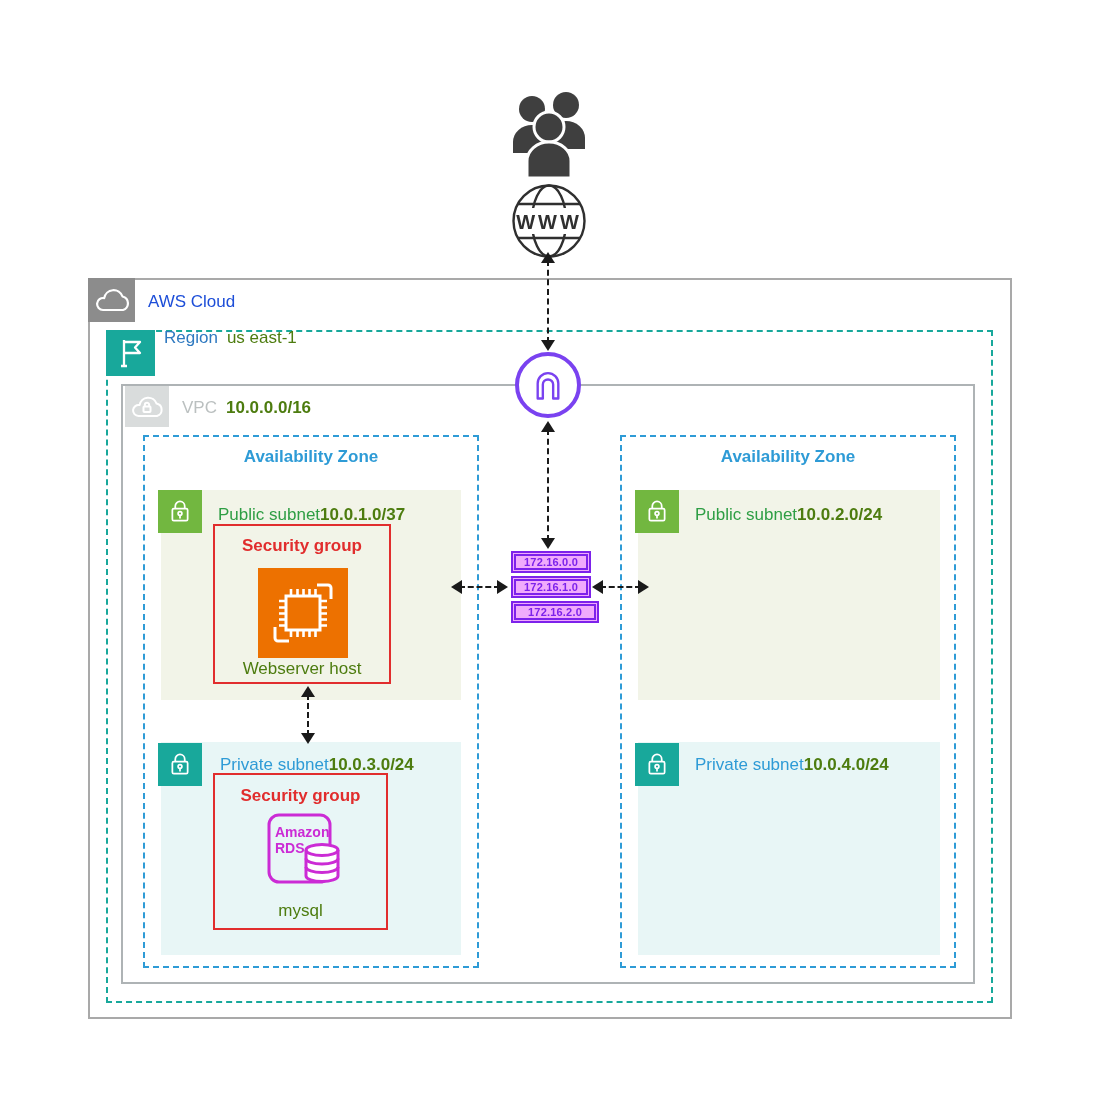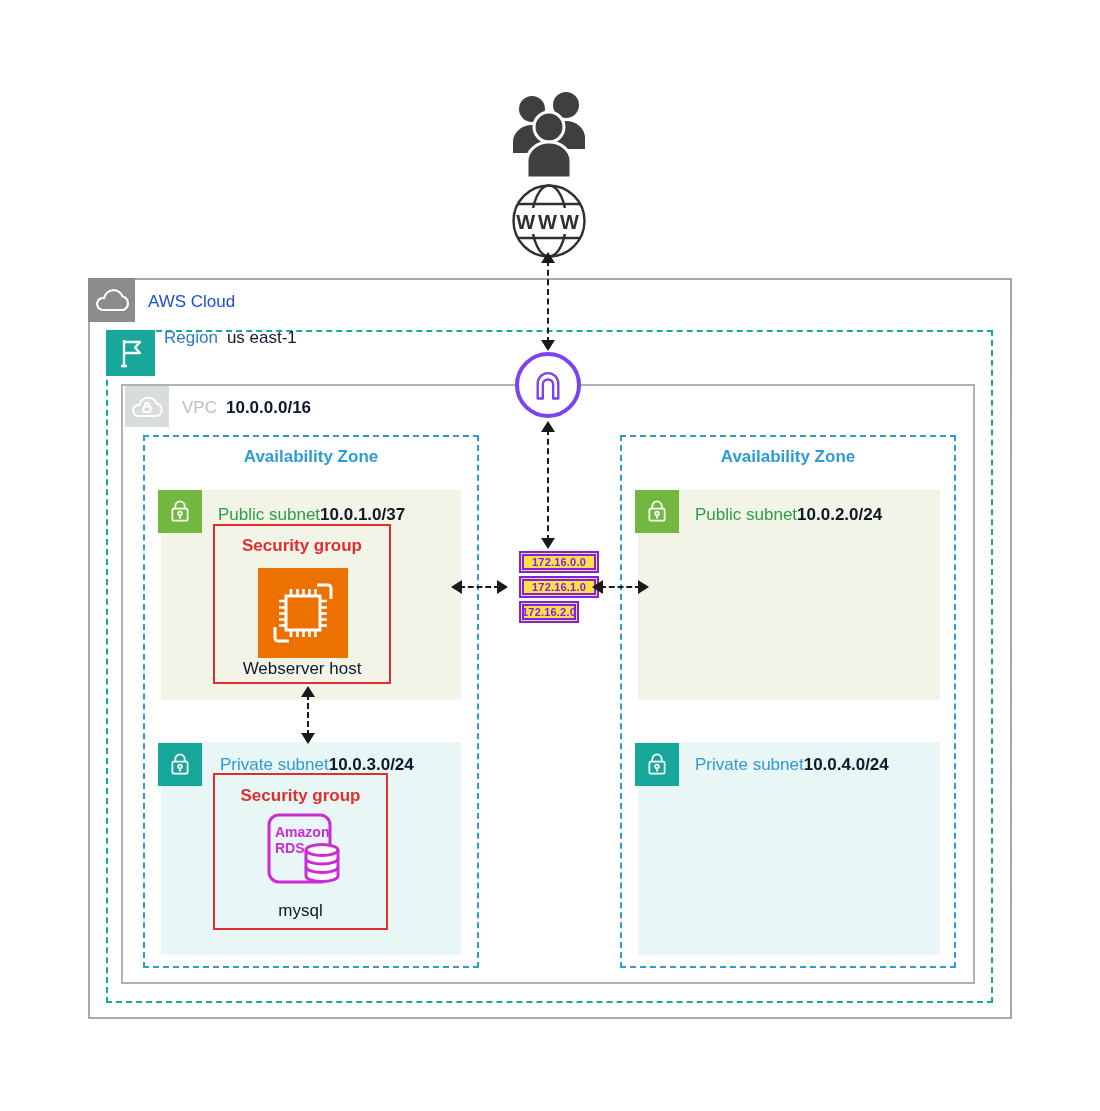--- a/index.html
+++ b/index.html
@@ -1,33 +1,33 @@
 <!DOCTYPE html>
 <html><head>
 <meta charset="utf-8">
 <style>
   html,body{margin:0;padding:0;background:#fff;}
   #canvas{
     position:relative;width:1100px;height:1111px;background:#fff;overflow:hidden;
     font-family:"Liberation Sans",sans-serif;
   }
   .abs{position:absolute;box-sizing:border-box;}
-  .lbl{font-size:17px;font-weight:500;color:#0f172a;white-space:nowrap;line-height:20px;}
+  .lbl{font-size:17px;font-weight:500;color:#4d7c0f;white-space:nowrap;line-height:20px;}
   .row{display:flex;align-items:baseline;}
   .tile{display:flex;align-items:center;justify-content:center;}
   
   .aws-box{border:2px solid #A9A9A9;background:transparent;}
   .region-box{border:2px dashed #18A89B;}
   .vpc-box{border:2px solid #AEB3B5;}
   .az-box{border:2px dashed #2E9BD6;}
   .sg-box{border:2px solid #E12D2D;}
   .subnet-pub{background:#F2F4E8;}
   .subnet-priv{background:#E8F6F6;}
   
-  .rt-outer{border:2px solid #7D22EB;background:#fde047;padding:1px;z-index:6;margin-left:8px;}
+  .rt-outer{border:2px solid #7D22EB;background:#f0abfc;padding:1px;z-index:6;}
   .rt-inner{border:2px solid #7D22EB;height:100%;box-sizing:border-box;display:flex;align-items:center;justify-content:center;
             font-size:11px;font-weight:bold;color:#7D22EB;letter-spacing:0.2px;}
   
   .varrow{z-index:6;}
   .varrow .line{position:absolute;left:50%;margin-left:-1px;top:8px;bottom:8px;border-left:2.5px dashed #1a1a1a;}
   .varrow .up{position:absolute;top:0;left:50%;transform:translateX(-50%);width:0;height:0;
               border-left:7px solid transparent;border-right:7px solid transparent;border-bottom:11px solid #1a1a1a;}
   .varrow .down{position:absolute;bottom:0;left:50%;transform:translateX(-50%);width:0;height:0;
               border-left:7px solid transparent;border-right:7px solid transparent;border-top:11px solid #1a1a1a;}
   .harrow{z-index:6;}
@@ -120,21 +120,21 @@
       <div class="line"></div>
       <div class="down"></div>
   </div>
 
   <div class="abs rt-outer" style="left:511px;top:551px;width:80px;height:22px;">
     <div class="rt-inner">172.16.0.0</div>
   </div>
   <div class="abs rt-outer" style="left:511px;top:576px;width:80px;height:22px;">
     <div class="rt-inner">172.16.1.0</div>
   </div>
-  <div class="abs rt-outer" style="left:511px;top:601px;width:60px;height:22px;">
+  <div class="abs rt-outer" style="left:511px;top:601px;width:88px;height:22px;">
     <div class="rt-inner">172.16.2.0</div>
   </div>
 
   <div class="abs harrow" style="left:451px;top:579px;width:57px;height:16px;">
     <div class="left"></div>
       <div class="line"></div>
       <div class="right"></div>
   </div>
   <div class="abs harrow" style="left:592px;top:579px;width:57px;height:16px;">
     <div class="left"></div>

